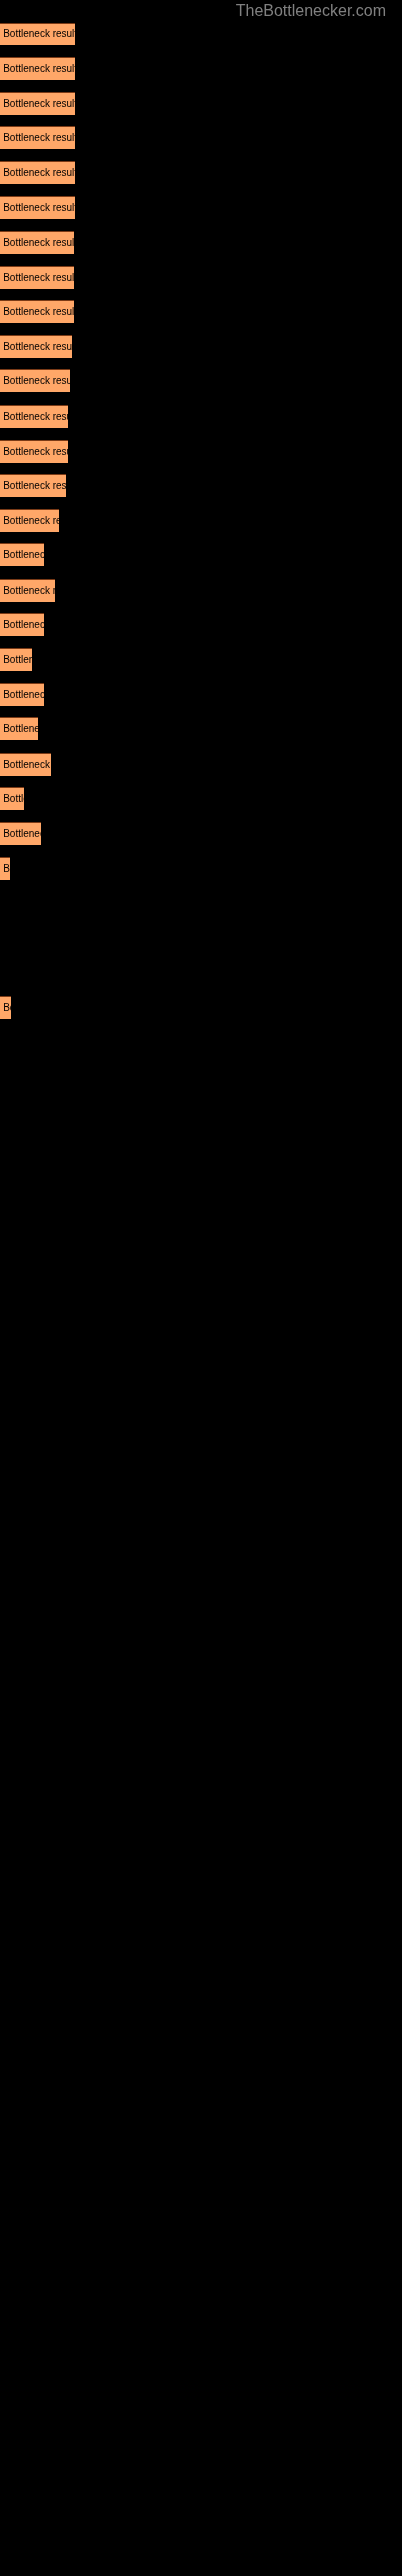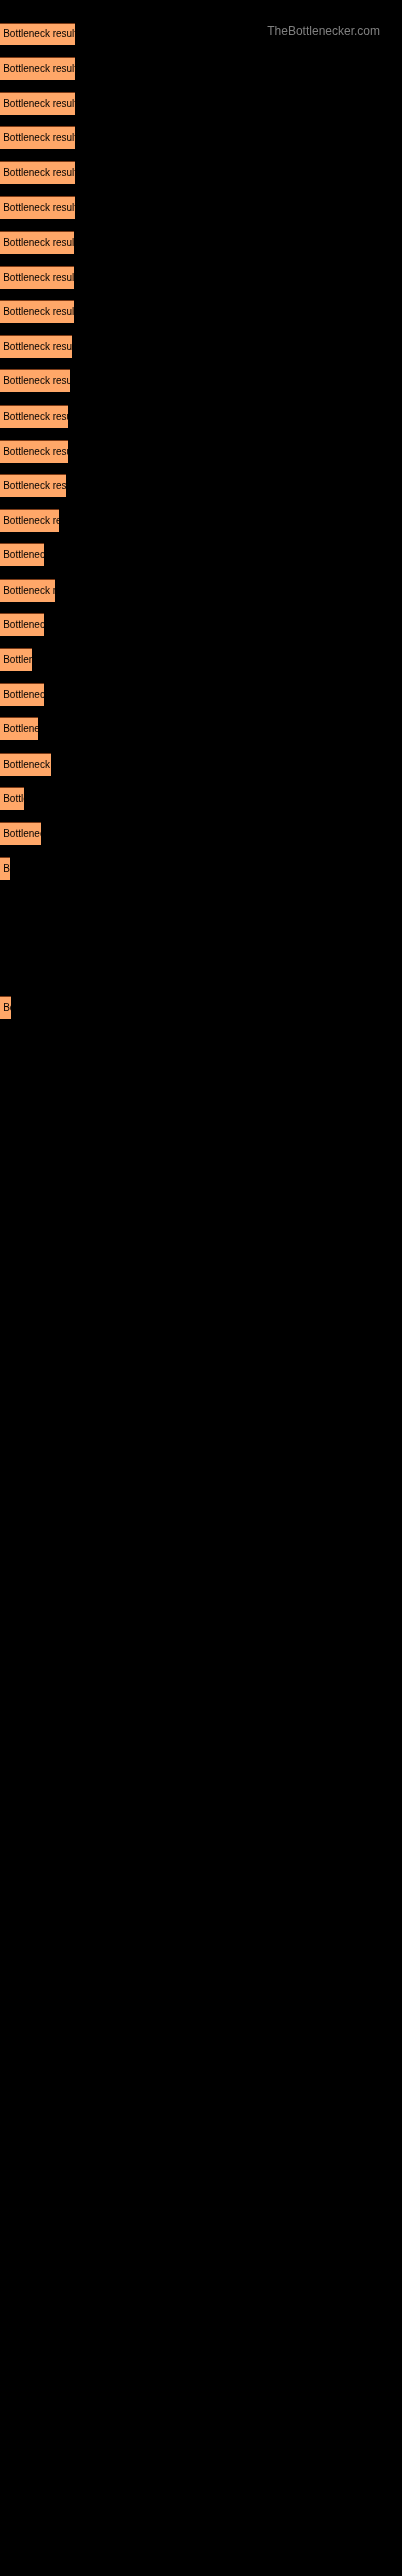--- a/index.html
+++ b/index.html
@@ -10,29 +10,28 @@
   #page {
     position: relative;
     width: 403px;
     height: 2576px;
     background: #000000;
     overflow: hidden;
     font-family: "Liberation Sans", sans-serif;
   }
   #site-title {
     position: absolute;
-    right: 23px;
+    right: 17px;
     top: 0.8px;
-    font-size: 12px;
+    font-size: 16px;
     line-height: 19.3px;
     color: #808080;
     font-family: "Liberation Sans", sans-serif;
     white-space: nowrap;
     letter-spacing: 0px;
-    margin-top: 21px;
   }
   .bar {
     position: absolute;
     left: 0;
     height: 22.5px;
     background: #ffa униф;
   }
   .bar {
     background: #ffa768;
     border-top: 1.6px solid #7a3a16;

